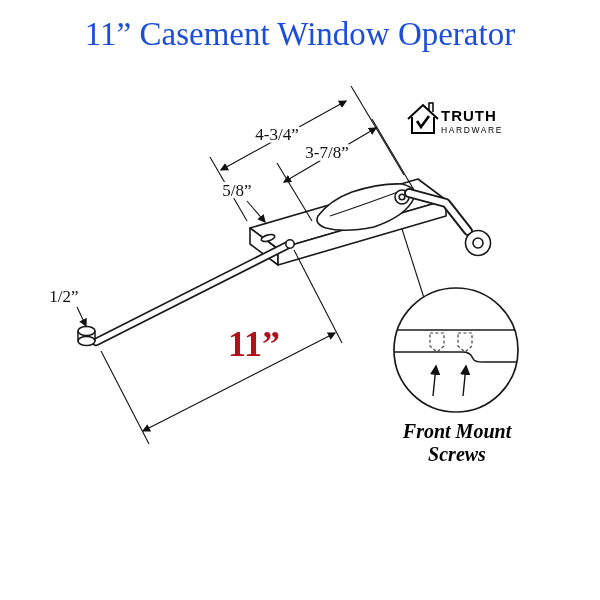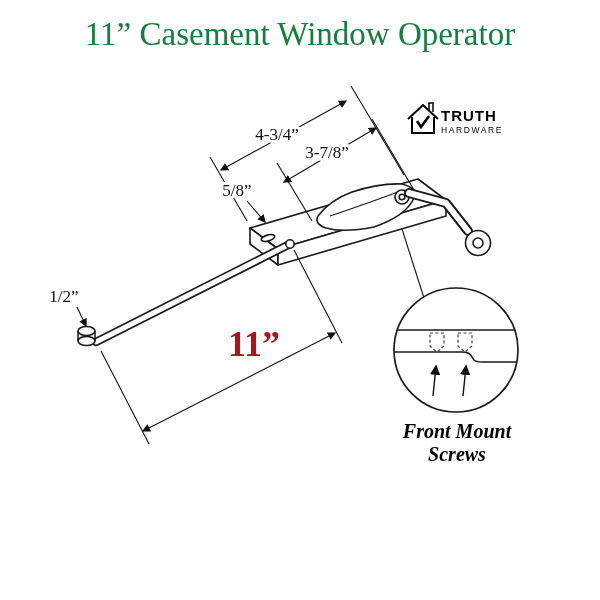--- a/index.html
+++ b/index.html
@@ -13,21 +13,21 @@
     font-family: "Liberation Serif", serif;
   }
   .page-title {
     position: absolute;
     top: 16px; left: 0;
     width: 600px;
     margin: 0;
     text-align: center;
     font-size: 33px;
     font-weight: normal;
-    color: #15803d;
+    color: #1d4ed8;
     font-family: "Liberation Serif", serif;
   }
   svg.canvas { position: absolute; top: 0; left: 0; }
   .dim-label {
     font-family: "Liberation Serif", serif;
     font-size: 17px;
     fill: #111;
     paint-order: stroke;
     stroke: #ffffff;
     stroke-width: 6px;

